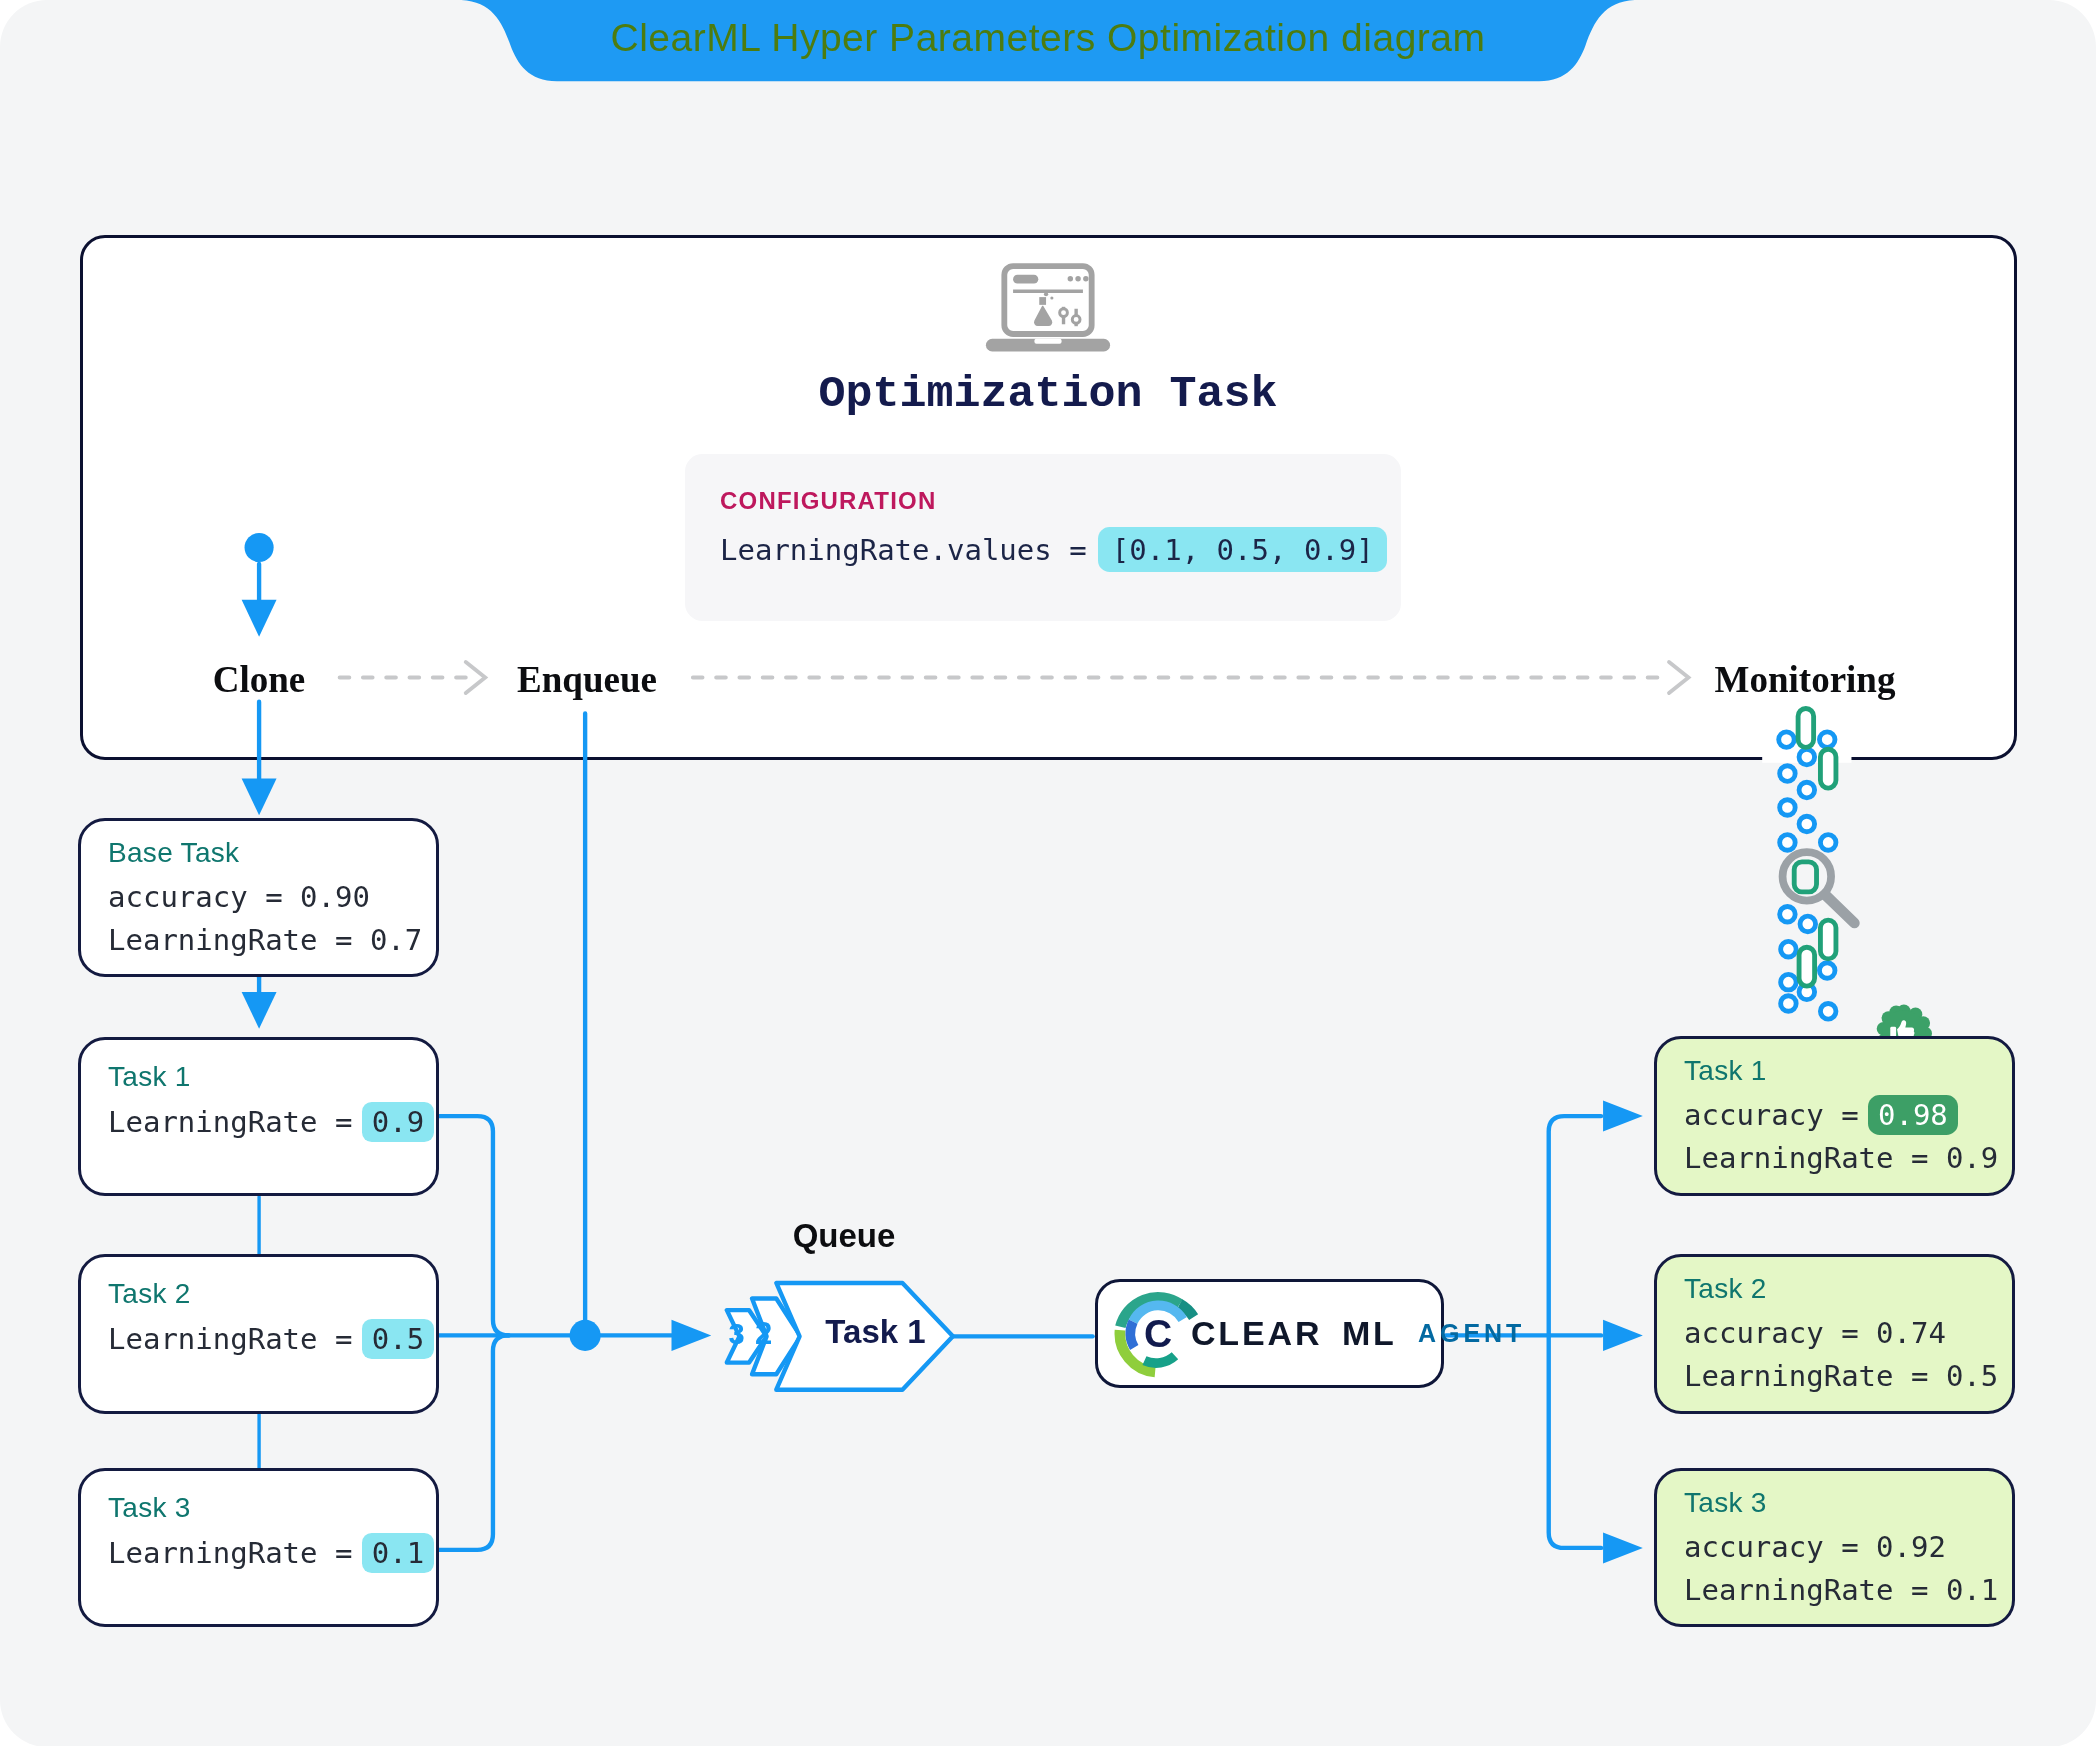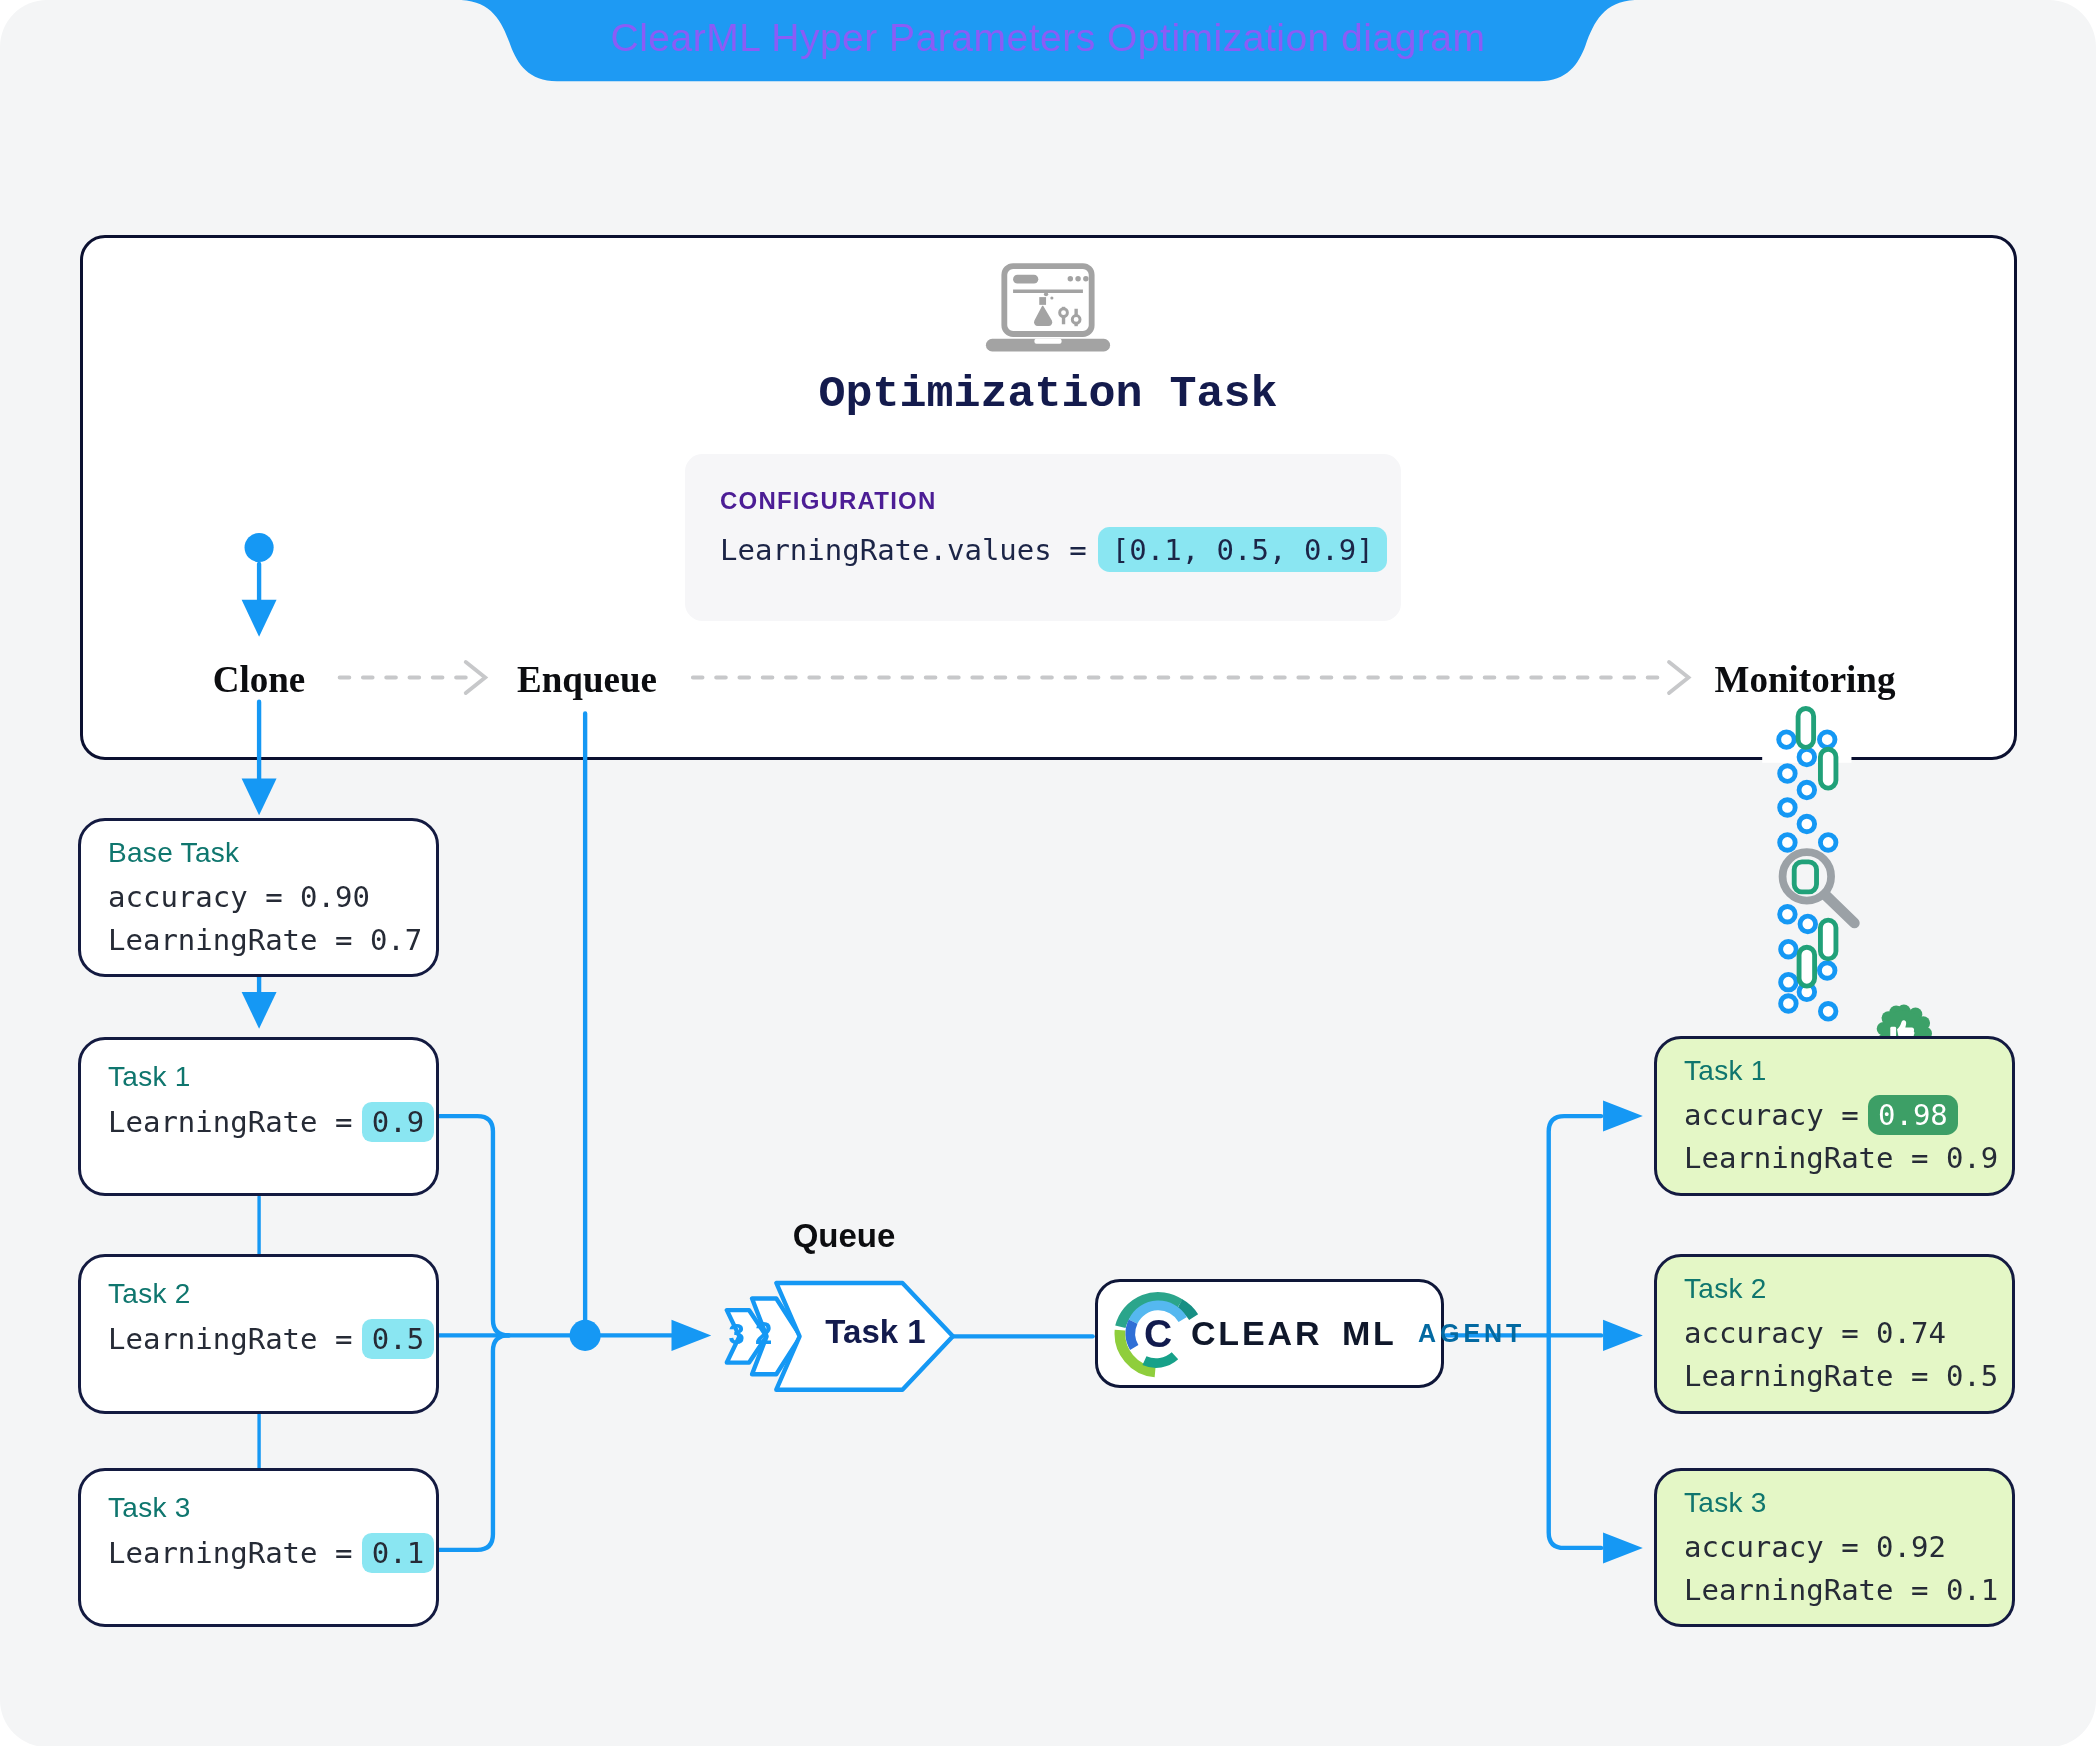--- a/index.html
+++ b/index.html
@@ -11,32 +11,32 @@
   body{font-family:"Liberation Sans",sans-serif;}
   .canvas{position:relative;width:2096px;height:1747px;background:var(--bg);
           border-radius:47px;overflow:hidden;}
   
   .container-box{position:absolute;left:80px;top:235px;width:1937px;height:525px;
     background:#fff;border:3.9px solid #0b1030;border-radius:25px;box-sizing:border-box;z-index:1;}
   svg.wires{position:absolute;left:0;top:0;z-index:2;}
   
   .banner-svg{position:absolute;left:0;top:0;z-index:3;}
   .banner-title{position:absolute;left:0;top:15.5px;width:2096px;text-align:center;
-    font-size:39px;font-weight:500;color:#8b5cf6;z-index:4;letter-spacing:0.5px;}
+    font-size:39px;font-weight:500;color:#4d7c0f;z-index:4;letter-spacing:0.5px;}
   
   .opt-title{position:absolute;left:0;top:369px;width:2096px;text-align:center;
     font-size:45px;font-weight:700;color:#141b4d;z-index:3;font-family:Liberation Mono, monospace;}
   .flow-label{position:absolute;transform:translateX(-50%);font-size:37px;font-weight:700;
     color:#0c0d10;z-index:3;white-space:nowrap;font-family:Liberation Serif, serif;}
   .queue-label{position:absolute;left:844px;top:1217px;transform:translateX(-50%);
     font-size:33px;font-weight:700;color:#0c0d10;z-index:3;}
   
   .config-box{position:absolute;left:685px;top:454px;width:716px;height:167px;
     background:#f6f6f8;border-radius:17.5px;z-index:3;box-sizing:border-box;padding:33px 0 0 35px;}
-  .config-heading{font-size:24px;font-weight:700;color:#4c1d95;letter-spacing:1.2px;}
+  .config-heading{font-size:24px;font-weight:700;color:#be185d;letter-spacing:1.2px;}
   .config-code{margin-top:17.5px;font-family:"DejaVu Sans Mono",monospace;font-size:29px;
     color:#1c2547;white-space:nowrap;}
   .hl{background:var(--cyan);border-radius:11.6px;padding:5.8px 13.6px;margin-left:11.6px;}
   
   .node{position:absolute;left:78px;width:361px;height:159px;background:#fff;
     border:3.4px solid #131a40;border-radius:27px;box-sizing:border-box;
     padding:15.5px 0 0 27px;z-index:3;}
   .node.result{left:1654px;background:var(--greenbox);}
   .node-title{font-size:28px;font-weight:400;color:#0f766e;letter-spacing:0.3px;margin-bottom:7.8px;}
   .code{font-family:"DejaVu Sans Mono",monospace;font-size:29px;color:var(--ink);

